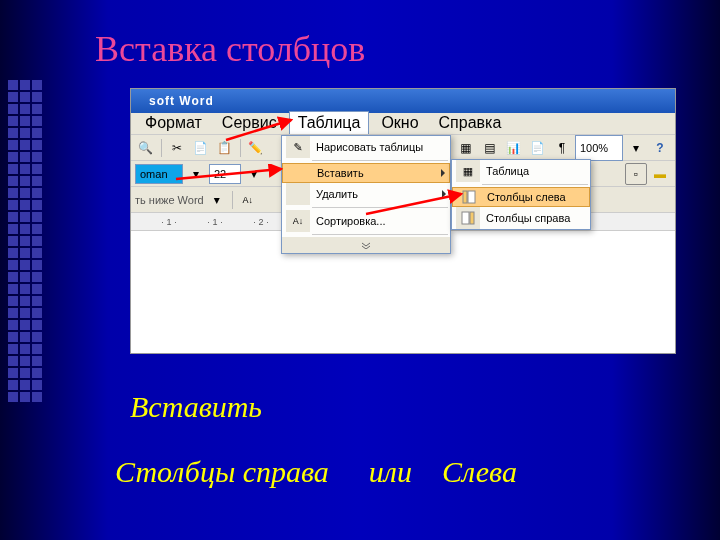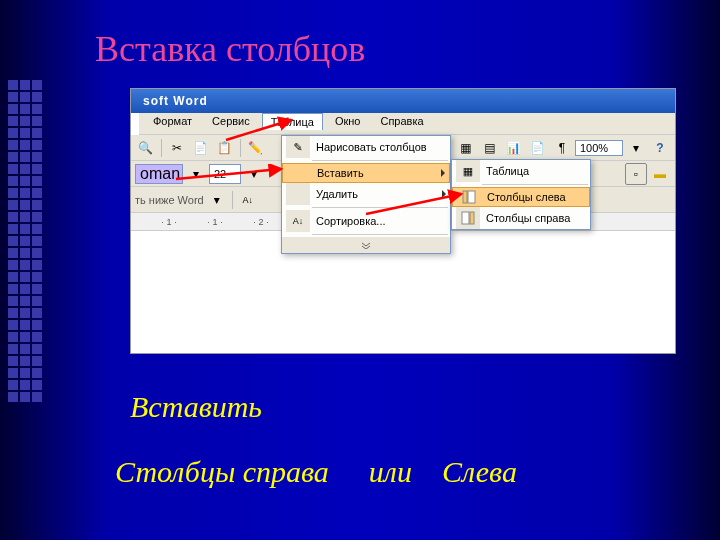--- a/index.html
+++ b/index.html
@@ -23,53 +23,52 @@
     position: absolute; top: 88px; left: 130px;
     width: 546px; height: 266px;
     background: #ffffff;
     border: 1px solid #999;
     overflow: hidden;
   }
   .titlebar {
     height: 24px;
     background: linear-gradient(to bottom, #3b78d8, #1a54b8);
     color: #fff; font-size: 12px; font-weight: bold;
-    display: flex; align-items: center; padding-left: 12px;
+    display: flex; align-items: center; padding-left: 18px;
     letter-spacing: 1px;
   }
   .menubar {
     height: 22px; background: #eae7da;
-    display: flex; align-items: flex-start;
-    font-size: 11px; padding-left: 6px; gap: 4px;
+    display: flex; align-items: flex-end;
+    font-size: 16px; padding-left: 6px; gap: 4px;
     border-bottom: 1px solid #ccc;
-    margin-left: 8px;
   }
   .menubar-item { padding: 2px 8px; cursor: default; }
   .menubar-item.active { background: #fff; border: 1px solid #7a98c4; border-bottom: none; }
   .toolbar1, .toolbar2 {
     height: 26px; background: #eae7da;
     display: flex; align-items: center; gap: 2px; padding: 0 4px;
     border-bottom: 1px solid #ccc;
   }
   .tb-btn {
     width: 22px; height: 22px; display: flex; align-items: center; justify-content: center;
     font-size: 12px; border: 1px solid transparent; border-radius: 2px;
   }
   .tb-sep { width: 1px; height: 18px; background: #bbb; margin: 0 2px; }
   .font-name {
-    height: 20px; background: #c4b5fd; border: 1px solid #7a98c4;
-    font-size: 16px; padding: 0 4px; display: flex; align-items: center;
+    height: 20px; background: #0ea5e9; border: 1px solid #7a98c4;
+    font-size: 11px; padding: 0 4px; display: flex; align-items: center;
     width: 48px; overflow: hidden;
   }
   .font-size {
     height: 20px; width: 32px; background: #fff; border: 1px solid #7a98c4;
     font-size: 11px; padding: 0 4px; display: flex; align-items: center;
   }
   .zoom-box {
-    height: 16px; width: 48px; background: #fff; border: 1px solid #7a98c4;
+    height: 26px; width: 48px; background: #fff; border: 1px solid #7a98c4;
     font-size: 11px; padding: 4px 4px; display: flex; align-items: center;
     margin-left: auto;
   }
   .ruler {
     height: 18px; background: #f0f0f0; border-bottom: 1px solid #ccc;
     font-size: 9px; display: flex; align-items: center;
     padding-left: 30px; gap: 30px; color: #555;
   }
   .ruler span::before { content: '· '; }
   .ruler span::after { content: ' ·'; }
@@ -259,21 +258,21 @@
     <span>3</span>
     <span>4</span>
     <span>5</span>
   </div>
 
   <div class="doc-area"></div>
 
   <div class="dropdown" style="top:46px; left:150px; width:170px;">
     <div class="dd-item">
       <div class="dd-icon-slot">✎</div>
-      <span>Нарисовать столбцов</span>
+      <span>Нарисовать таблицы</span>
     </div>
     <div class="dd-divider"></div>
     <div class="dd-item highlighted">
       <div class="dd-icon-slot" style="background:transparent"></div>
       <span>Вставить</span>
       <div class="arrow"></div>
     </div>
     <div class="dd-item">
       <div class="dd-icon-slot"></div>
       <span>Удалить</span>

